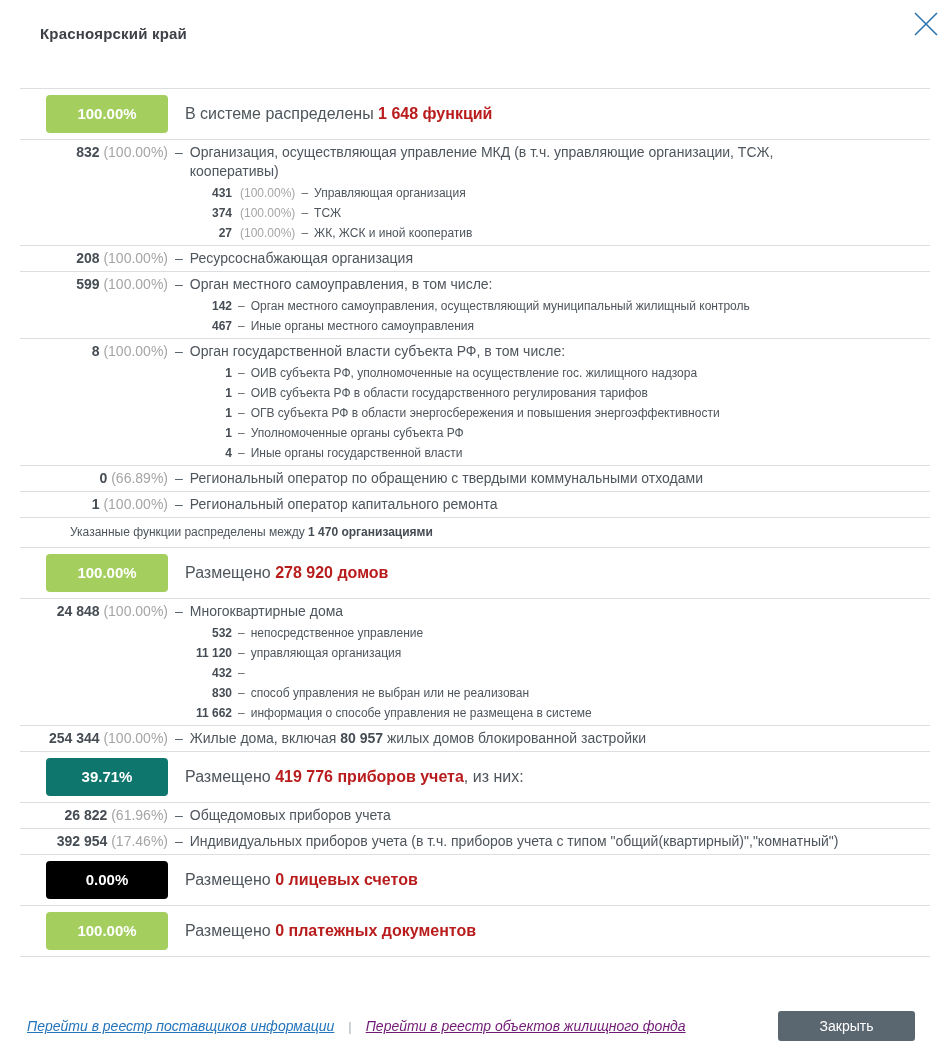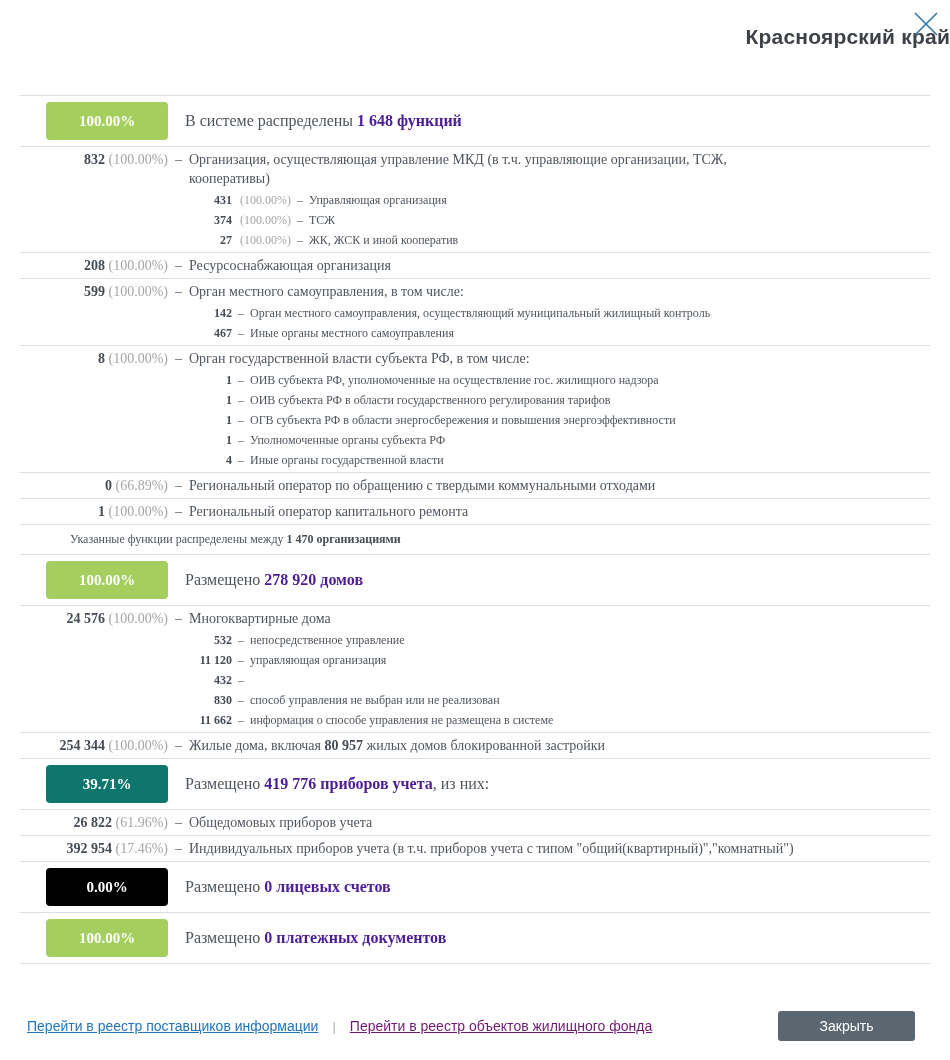--- a/index.html
+++ b/index.html
@@ -3,52 +3,52 @@
 <meta charset="utf-8">
 <style>
   * { margin:0; padding:0; box-sizing:border-box; }
   html,body { width:950px; height:1060px; background:#fff; overflow:hidden; }
   body {
     font-family:"Liberation Sans", sans-serif;
     color:#4e555c;
     position:relative;
   }
   .title {
-    text-align:right;
+    text-align:left;
     padding-top:25px;
-    font-size:21px;
+    font-size:15px;
     font-weight:bold;
     color:#3e4248;
     letter-spacing:0.2px;
+    padding-left:40px;
   }
   .close-btn {
     position:absolute; top:8px; right:8px;
     width:32px; height:32px; cursor:pointer;
     display:flex; align-items:center; justify-content:center;
   }
   .content {
     margin:46px 20px 0 20px;
     border-top:1px solid #dcdfe1;
-    font-family:Liberation Serif, serif;
   }
   .section-header {
     display:flex; align-items:center;
     padding:6px 0;
     border-bottom:1px solid #dcdfe1;
   }
   .badge {
     margin-left:26px;
     width:122px; height:38px; line-height:38px;
     text-align:center;
     color:#fff; font-size:15px; font-weight:bold;
     border-radius:4px;
     flex-shrink:0;
   }
   .header-text { margin-left:17px; font-size:16px; color:#4e555c; }
-  .header-text b { color:#4c1d95; }
+  .header-text b { color:#b91c1c; }
   .row {
     padding:3px 0;
     border-bottom:1px solid #dcdfe1;
     font-size:14px;
   }
   .row-main { display:flex; align-items:flex-start; line-height:19px; }
   .num-cell { width:148px; flex-shrink:0; text-align:right; white-space:nowrap; }
   .num { font-weight:bold; color:#454c53; }
   .pct { color:#a5a5a5; }
   .dash { margin:0 7px; color:#5c646b; }
@@ -68,21 +68,21 @@
     border-bottom:1px solid #dcdfe1;
     font-size:12px; line-height:19px; color:#4e555c;
   }
   .note-row b { color:#454c53; }
   .footer {
     position:absolute; left:0; right:0; top:1008px; height:36px;
     display:flex; align-items:center;
     padding:0 35px 0 27px;
   }
   .links { display:flex; align-items:center; font-size:14px; }
-  .link { text-decoration:underline; cursor:pointer; }
+  .link { text-decoration:underline; cursor:pointer;font-style:italic; }
   .link-sep { color:#a9b0b5; margin:0 14px; font-size:13px; }
   .close-button {
     margin-left:auto;
     width:137px; height:30px;
     border:none; border-radius:3px;
     color:#fff; font-size:14px;
     font-family:"Liberation Sans", sans-serif;
     cursor:pointer;
   }
 </style>
@@ -205,21 +205,21 @@
         <div class="label">Региональный оператор капитального ремонта</div>
       </div>
     </div>
     <div class="note-row">Указанные функции распределены между <b>1 470 организациями</b></div>
     <div class="section-header">
       <div class="badge" style="background: rgb(164, 207, 95);">100.00%</div>
       <div class="header-text">Размещено <b>278 920 домов</b></div>
     </div>
     <div class="row">
       <div class="row-main">
-        <div class="num-cell"><span class="num">24 576</span><span class="pct"> (100.00%)</span></div>
+        <div class="num-cell"><span class="num">24 848</span><span class="pct"> (100.00%)</span></div>
         <div class="dash">–</div>
         <div class="label">Многоквартирные дома</div>
       </div>
       <div class="children">
         <div class="child">
           <div class="child-num">532</div>
           <span class="child-dash">–</span>
           <span class="child-label">непосредственное управление</span>
         </div>
         <div class="child">

